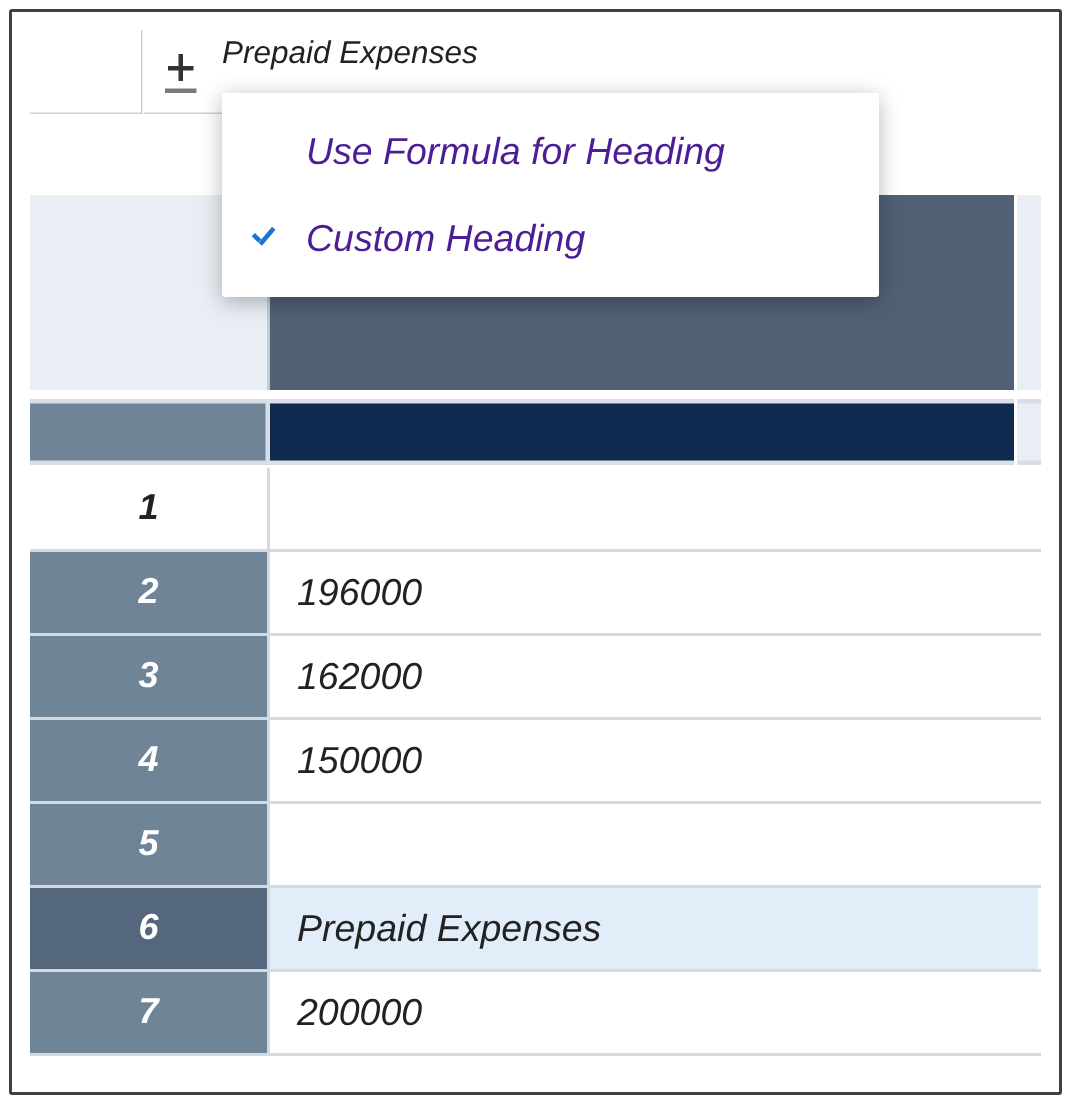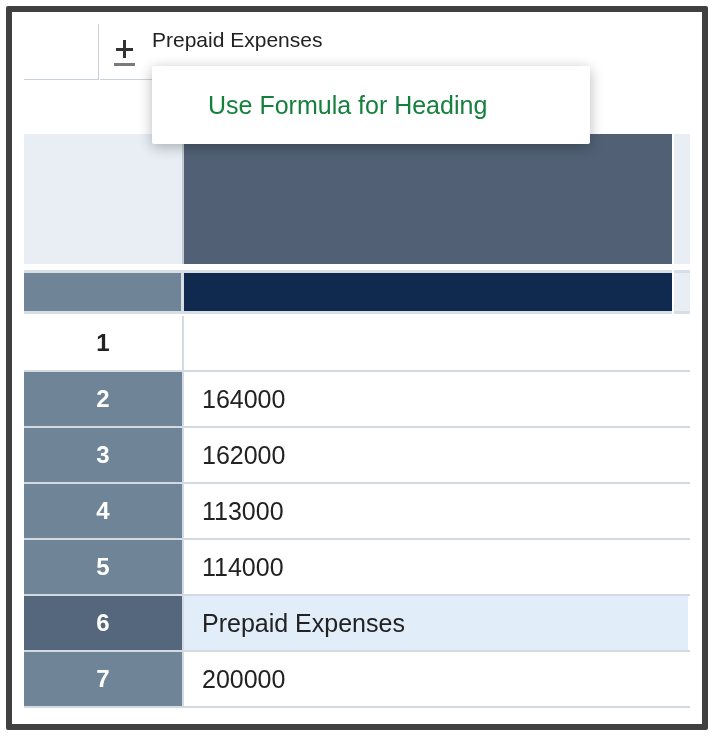--- a/index.html
+++ b/index.html
@@ -7,23 +7,24 @@
     font-family: Arial, Helvetica, sans-serif;
     background: #fff;
     width: 714px;
     height: 736px;
     overflow: hidden;
     position: relative;
   }
   .frame {
     position: absolute;
     inset: 6px;
-    border: 6px solid #404040;
+    border: 2px solid #404040;
     border-radius: 2px;
     background: #fff;
+    font-style: italic;
   }
   .content {
     position: absolute;
     inset: 12px;
   }
   
   .header-region {
     position: absolute;
     top: 0; left: 0; right: 0;
     height: 58px;
@@ -94,21 +95,21 @@
     border-radius: 2px;
     z-index: 50;
     padding: 10px 0;
   }
   .dropdown-item {
     display: flex;
     align-items: center;
     height: 58px;
     padding: 0 14px 0 18px;
     font-size: 25px;
-    color: #15803d;
+    color: #4c1d95;
     cursor: pointer;
   }
   .check-col {
     width: 38px;
     display: flex;
     align-items: center;
     justify-content: flex-start;
   }
   .check-icon {
     width: 20px; height: 14px;
@@ -247,45 +248,50 @@
     </div>
     <div class="edge-strip-b"></div>
 
     <div class="rows" id="rows-container">
         <div class="row white">
           <div class="numcell">1</div>
           <div class="valcell white"></div>
         </div>
         <div class="row gray">
           <div class="numcell">2</div>
-          <div class="valcell white">164000</div>
+          <div class="valcell white">196000</div>
         </div>
         <div class="row gray">
           <div class="numcell">3</div>
           <div class="valcell white">162000</div>
         </div>
         <div class="row gray">
           <div class="numcell">4</div>
-          <div class="valcell white">113000</div>
+          <div class="valcell white">150000</div>
         </div>
         <div class="row gray">
           <div class="numcell">5</div>
-          <div class="valcell white">114000</div>
         </div>
         <div class="row darkgray">
           <div class="numcell">6</div>
           <div class="valcell highlight">Prepaid Expenses</div>
         </div>
         <div class="row gray">
           <div class="numcell">7</div>
           <div class="valcell white">200000</div>
         </div>
       </div>
 
     <div class="dropdown" id="dropdown">
         <div class="dropdown-item">
           <div class="check-col"></div>
           <span>Use Formula for Heading</span>
         </div>
+        <div class="dropdown-item">
+          <div class="check-col">
+            <div class="check-icon"></div>
+          </div>
+          <span>Custom Heading</span>
+        </div>
       </div>
 
   </div>
 </div>
 
 </body></html>

